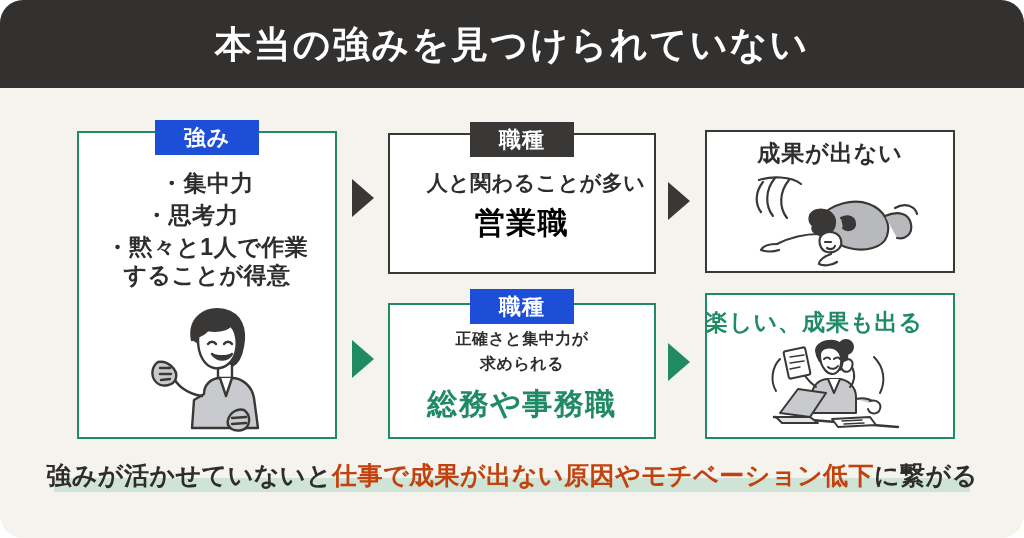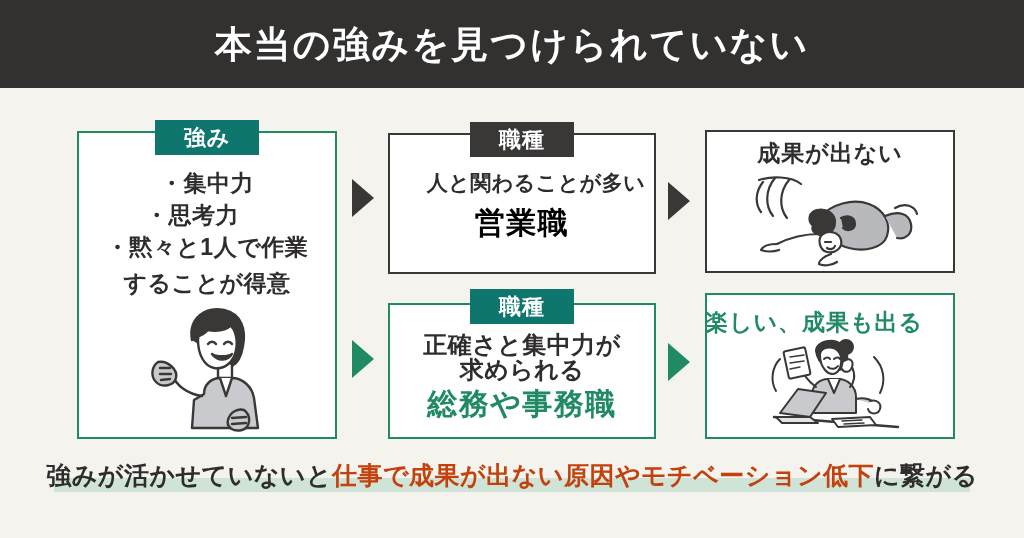--- a/index.html
+++ b/index.html
@@ -7,20 +7,21 @@
     padding: 0;
     background: #ffffff;
   }
   #slide {
     position: relative;
     width: 1024px;
     height: 538px;
     background: #f4f3ee;
     overflow: hidden;
     font-family: "Liberation Sans", "DejaVu Sans", sans-serif;
+    border-radius: 23px;
     -webkit-font-smoothing: antialiased;
   }
 
   
   #header-bar {
     position: absolute;
     left: 0; top: 0;
     width: 1024px;
     height: 88px;
     background: #333130;
@@ -52,21 +53,21 @@
     display: flex;
     align-items: center;
     justify-content: center;
     color: #ffffff;
     font-size: 22px;
     font-weight: 700;
     letter-spacing: 1px;
     line-height: 1;
     z-index: 5;
   }
-  .badge.green { background: #0f766e; }
+  .badge.green { background: #1d4ed8; }
   .badge.dark  { background: #3a3836; }
 
   
   .panel-text {
     position: absolute;
     width: 100%;
     left: 0;
     text-align: center;
     color: #2f2d2c;
     line-height: 1.34;
@@ -78,24 +79,25 @@
   }
   .bullets div { white-space: nowrap; }
 
   .lead {
     font-size: 21px;
     font-weight: 700;
     letter-spacing: 0.5px;
     white-space: nowrap;
   }
   .lead-2 {
-    font-size: 24px;
+    font-size: 16px;
     font-weight: 700;
     letter-spacing: 0.5px;
     line-height: 1.25;
+    font-family: Liberation Mono, monospace;
   }
   .headline {
     font-size: 30px;
     font-weight: 700;
     letter-spacing: 1.5px;
     color: #000000;
     white-space: nowrap;
   }
   .headline.green-text { color: #1f8a63; }
 
@@ -167,21 +169,21 @@
   </div>
 
   <div class="badge green" style="left:155px; top:120px; width:104px; height:35px;">
     <span>強み</span>
   </div>
 
   <div class="panel-text bullets" style="top:168px;">
     <div style="position:absolute; left:77px; width:260px;">・集中力</div>
     <div style="position:absolute; left:62px; width:260px; top:32px;">・思考力</div>
     <div style="position:absolute; left:77px; width:260px; top:64px;">・黙々と1人で作業</div>
-    <div style="position:absolute; left:77px; width:260px; top:100px;">することが得意</div>
+    <div style="position:absolute; left:77px; width:260px; top:92px;">することが得意</div>
   </div>
 
   <svg class="illus" style="left:140px; top:300px;" width="140" height="132" viewBox="0 0 140 132">
     <g fill="none" stroke="#3a3836" stroke-width="2.4" stroke-linecap="round" stroke-linejoin="round">
 
       <path d="M52 40 C48 18 66 6 84 10 C102 14 106 30 103 46 C101 58 96 64 92 66" fill="#3a3836" stroke="#3a3836"></path>
 
       <path d="M58 40 C58 22 74 16 86 22 C96 27 98 40 96 50 C94 62 84 70 74 68 C64 66 58 54 58 40 Z" fill="#ffffff"></path>
 
       <path d="M58 36 C62 22 80 16 92 24 C88 30 76 32 68 30 C64 34 60 36 58 36 Z" fill="#3a3836" stroke="#3a3836"></path>

